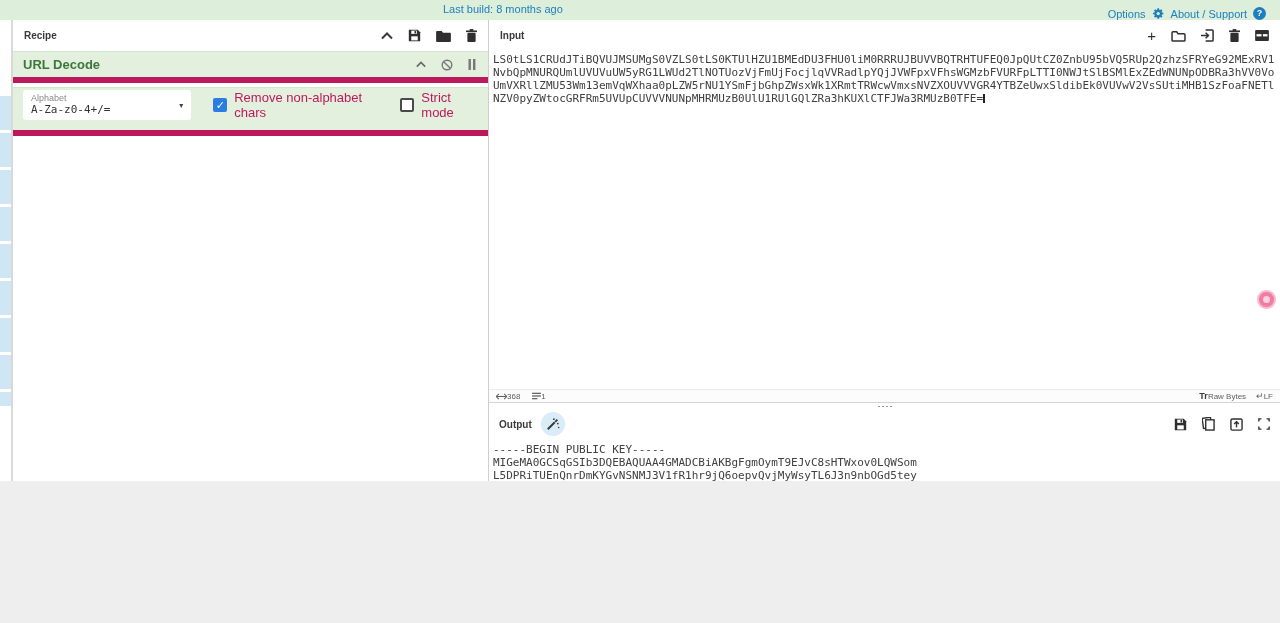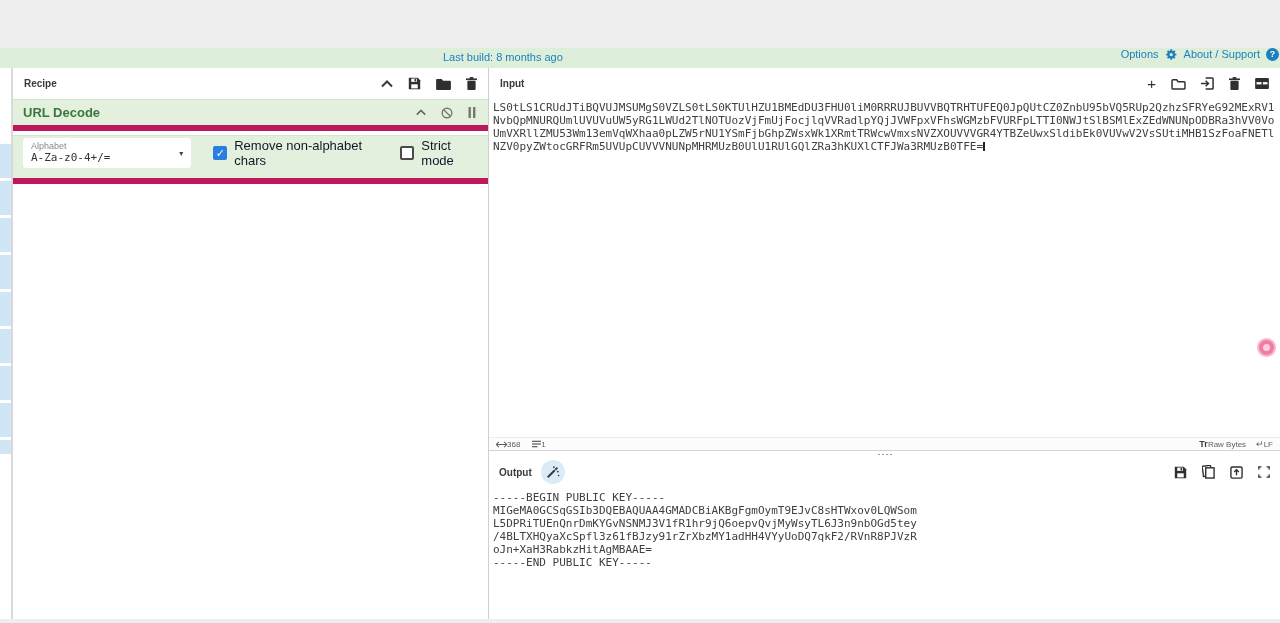--- a/index.html
+++ b/index.html
@@ -1,23 +1,23 @@
 <!DOCTYPE html>
 <html><head>
 <meta charset="utf-8">
 <style>
   * { margin:0; padding:0; box-sizing:border-box; }
   html,body { background:#eee; }
-  .app { width:1280px; height:571px; position:relative; background:#fff;
-         font-family:"Liberation Sans", sans-serif; overflow:hidden;margin-top:48px; }
+  .app { width:1280px; height:481px; position:relative; background:#fff;
+         font-family:"Liberation Sans", sans-serif; overflow:hidden; }
 
   
   .banner { height:20px; background:#ddefdb; position:relative; color:#1d7fbd; font-size:11px; }
   .banner-center { position:absolute; left:443px; top:3px; }
-  .banner-right { position:absolute; right:1px; top:0; height:20px; display:flex; align-items:flex-start; gap:6px; }
+  .banner-right { position:absolute; right:14px; top:0; height:20px; display:flex; align-items:flex-end; gap:6px; }
   .banner-link { color:#1d7fbd; cursor:pointer; }
   .q-circle { width:13px; height:13px; border-radius:50%; background:#1d7fbd; color:#fff;
               font-size:9px; font-weight:bold; text-align:center; line-height:13px; }
 
   
   .main { display:flex; height:603px; }
 
   .ops-sliver { width:13px; position:relative; border-right:2px solid #d9d9d9; background:#fff; }
   .sliver-blocks { position:absolute; left:0; top:76px; width:11px; height:310px;
     background:repeating-linear-gradient(to bottom,#cfe6f4 0 34px,#ffffff 34px 37px); }
@@ -38,21 +38,21 @@
   .select-box { width:186px; background:#fff; border-radius:3px; padding:3px 8px 4px;
                 position:relative; cursor:pointer; }
   .select-label { font-size:9px; color:#8a8a8a; }
   .select-value { font-family:"DejaVu Sans Mono", monospace; font-size:11px; color:#333; }
   .select-caret { position:absolute; right:8px; top:11px; font-size:8px; color:#444; }
 
   .cb-row { display:flex; align-items:center; gap:7px; cursor:pointer; }
   .cb { width:14px; height:14px; border-radius:2px; flex:0 0 auto; }
   .cb.checked { background:#2a7de1; color:#fff; font-size:11px; line-height:14px; text-align:center; }
   .cb.unchecked { background:#fff; border:2px solid #4a4a4a; }
-  .cb-label { font-size:13px; color:#0f172a; }
+  .cb-label { font-size:13px; color:#be185d; }
 
   
   .io-col { flex:1; display:flex; flex-direction:column; border-left:1px solid #cfcfcf; background:#fff; }
   .input-pane { height:383px; display:flex; flex-direction:column; }
   .mono-area { font-family:"DejaVu Sans Mono", monospace; font-size:11px; line-height:13px;
                color:#404040; white-space:pre-wrap; word-break:break-all; }
   .input-text { flex:1; padding:2px 2px 0 4px; overflow:hidden; cursor:text; }
   .caret-bar { display:inline-block; width:2px; height:9px; background:#222; vertical-align:-1px; }
 
   .input-footer { height:14px; border-top:1px solid #ececec; border-bottom:1px solid #d4d4d4;

